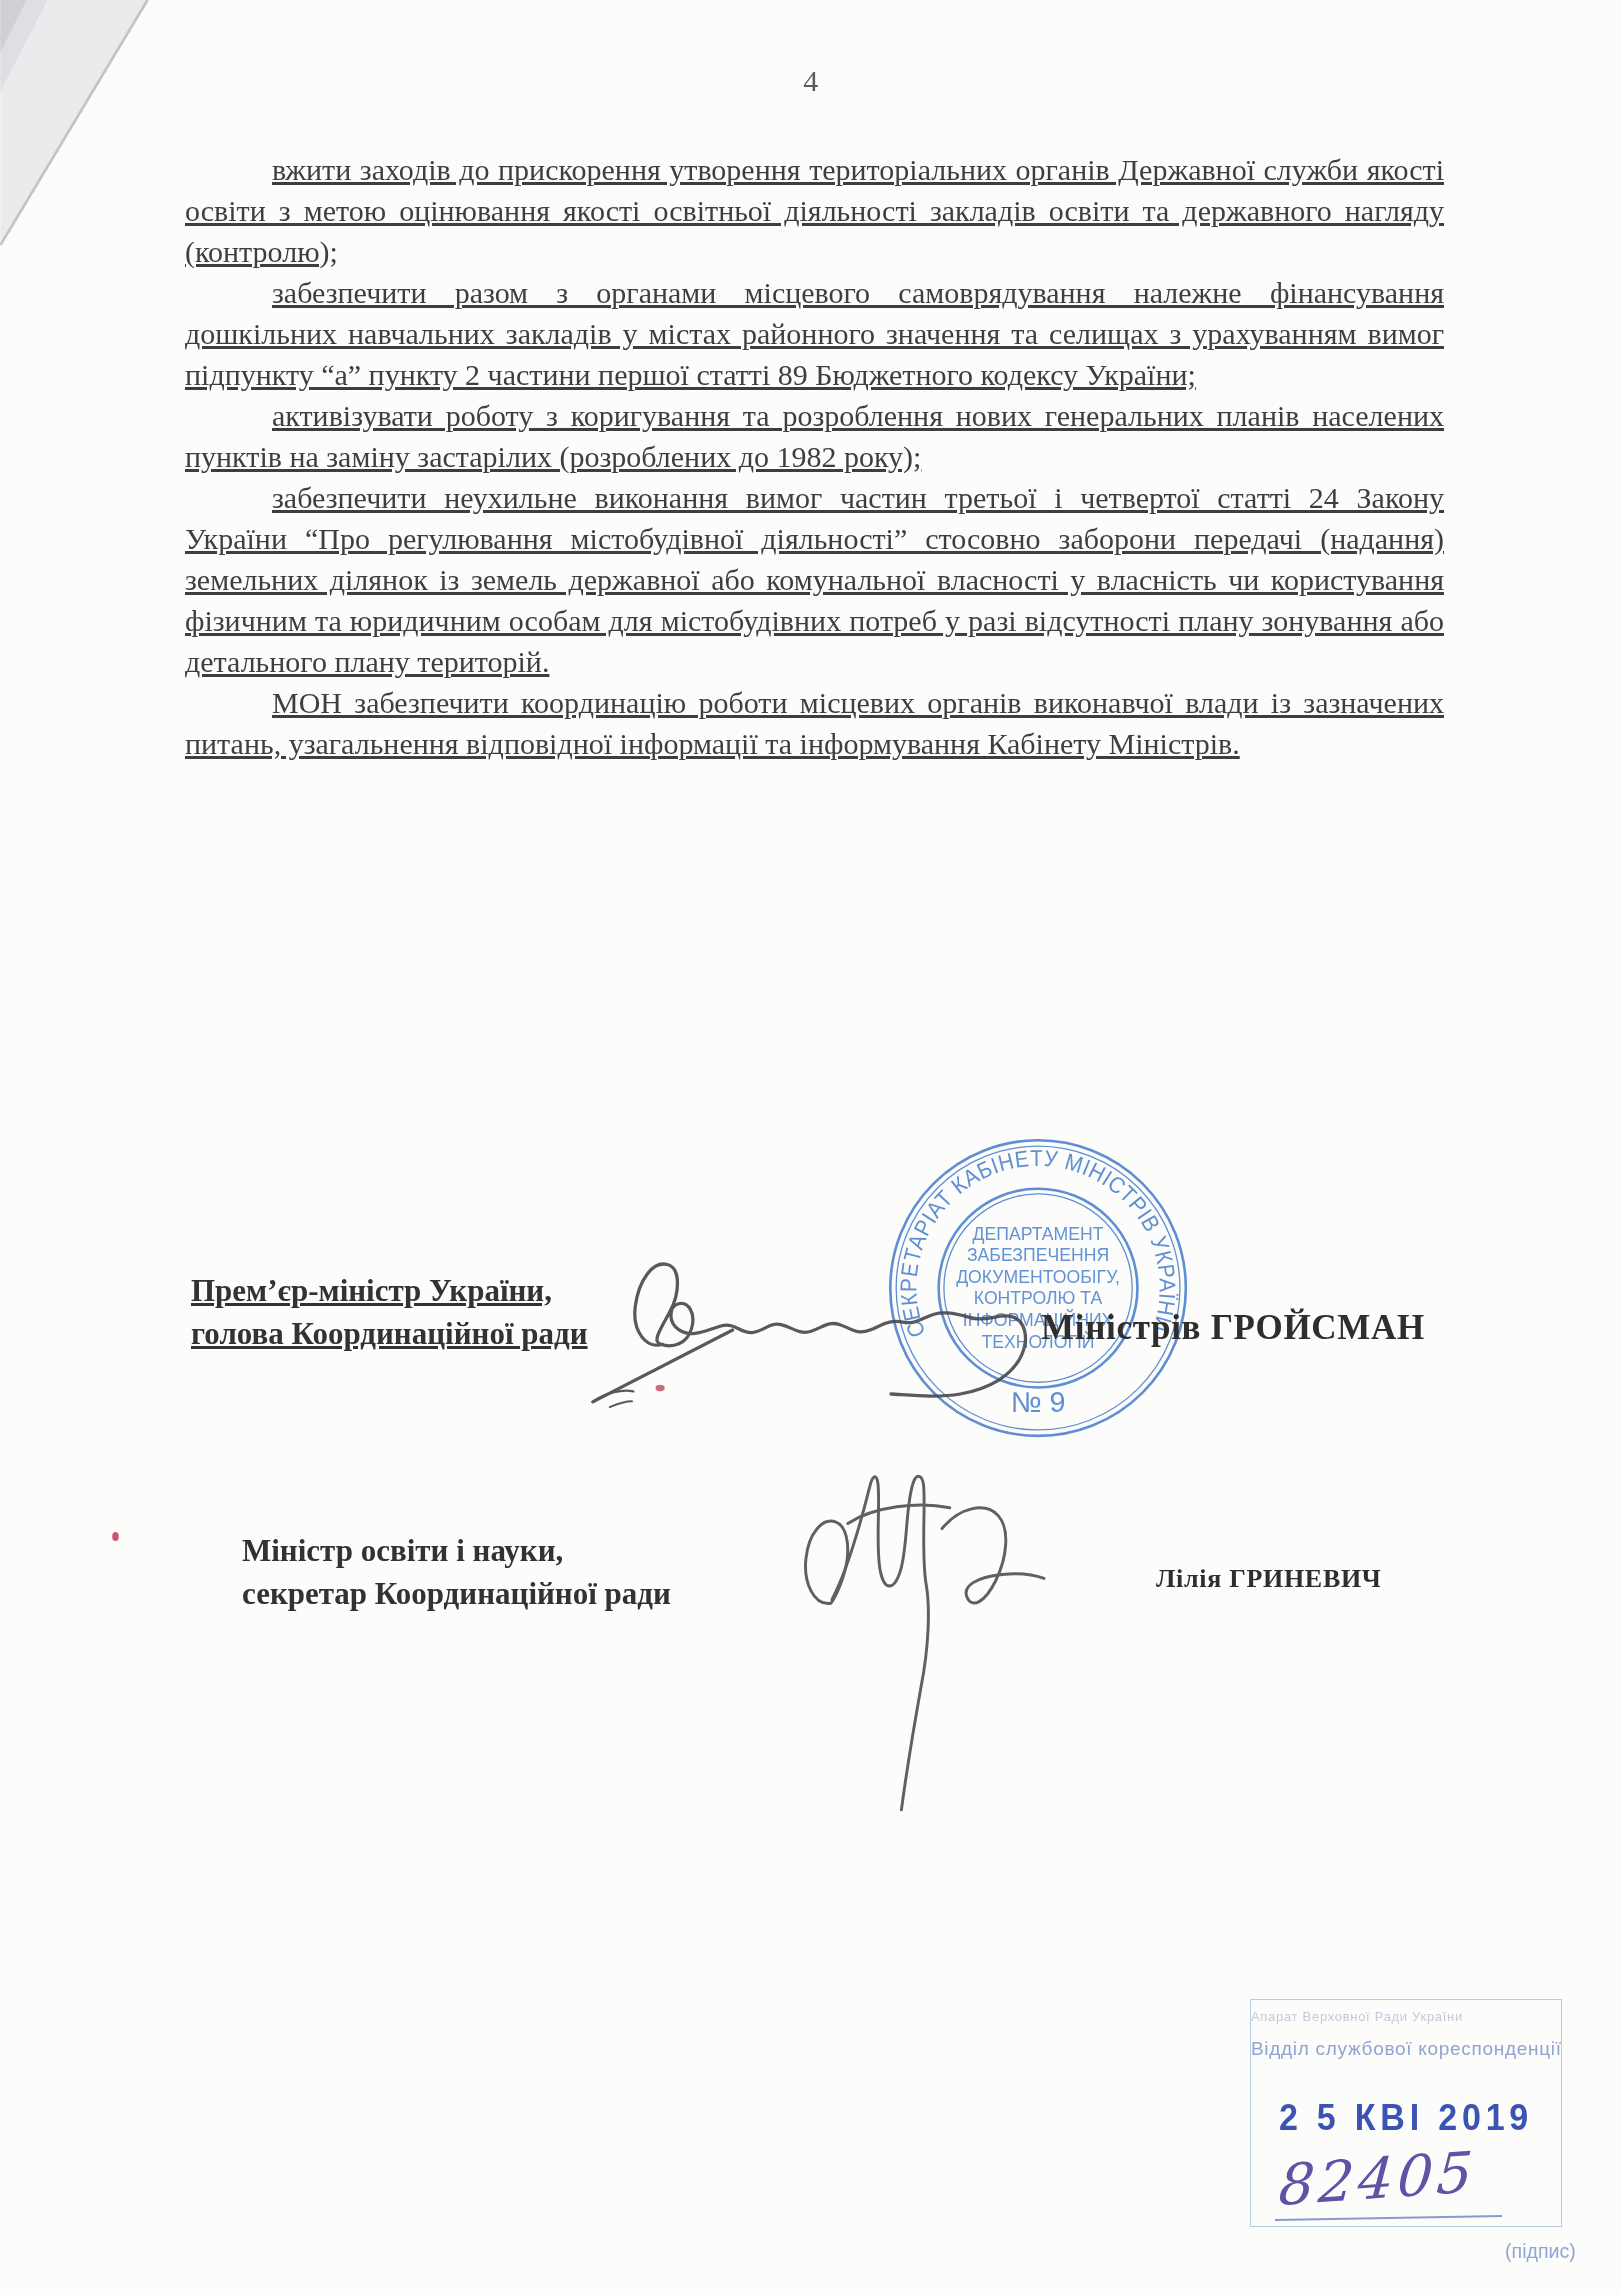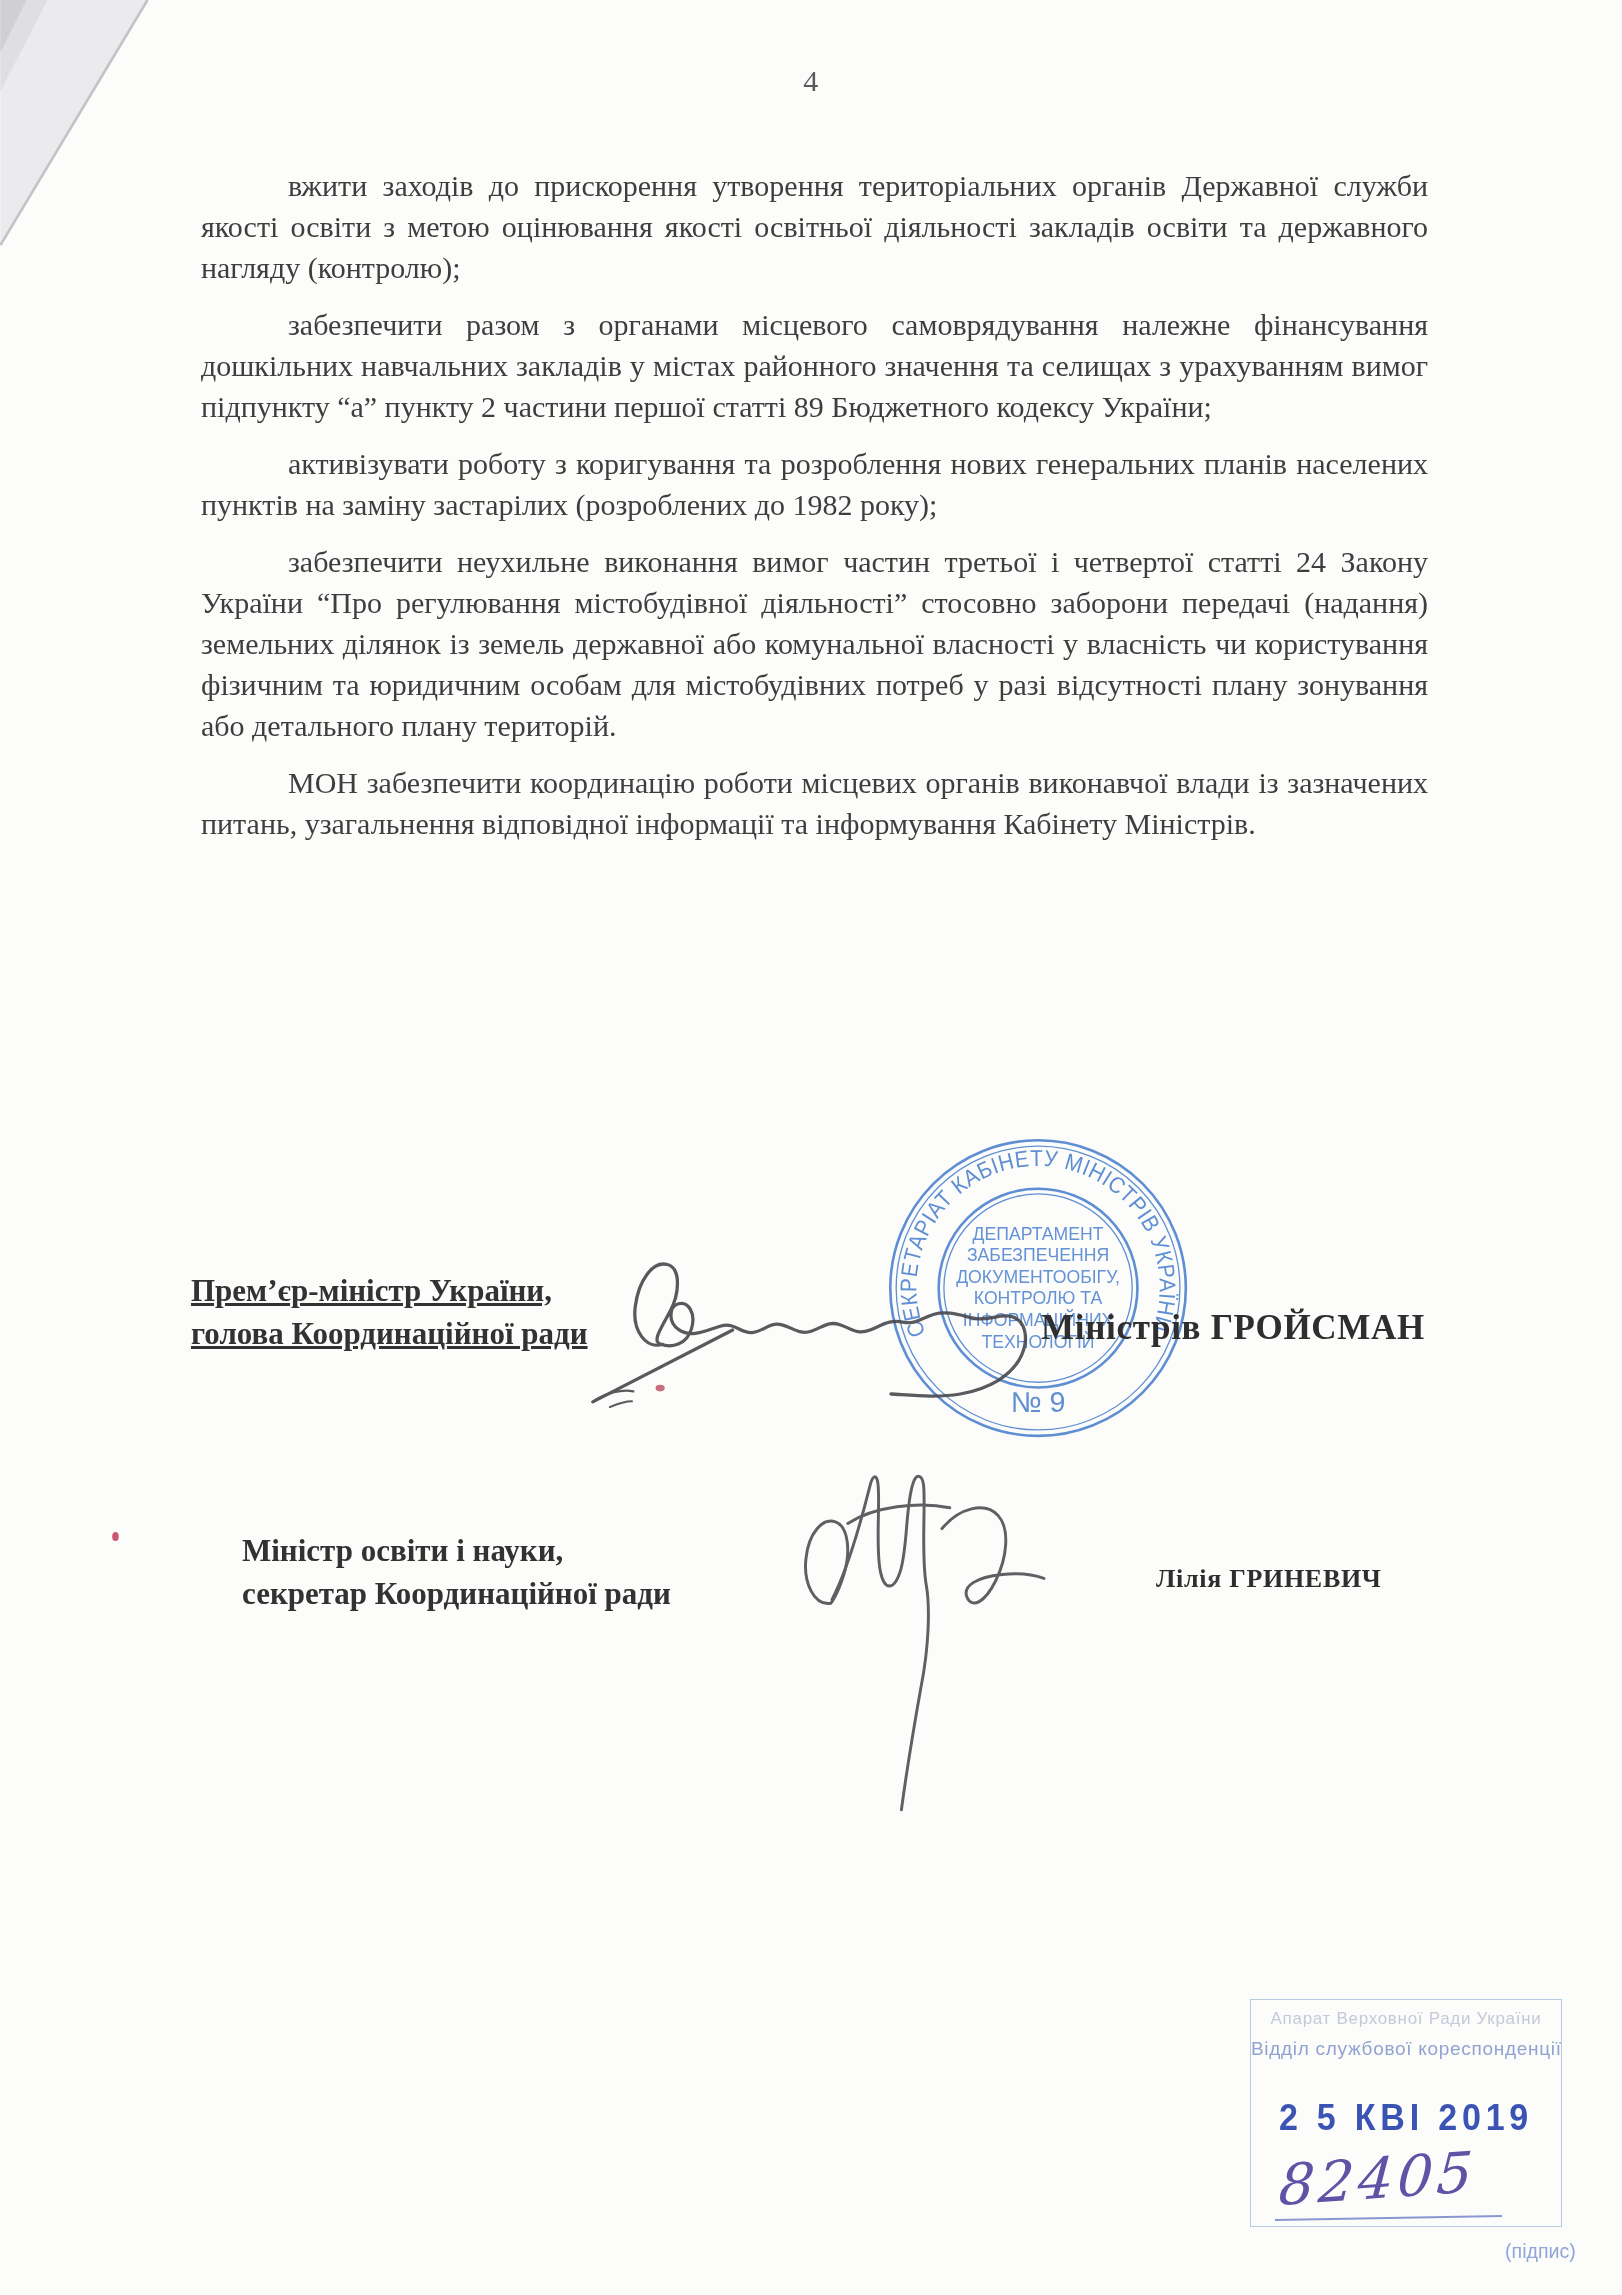--- a/index.html
+++ b/index.html
@@ -2,36 +2,36 @@
 <html style="font-size:10.5px"><head>
 <meta charset="utf-8">
 <style>
   html,body{margin:0;padding:0;background:#9a9a9a;}
   .page{position:relative;width:1623px;height:2295px;background:#fcfcfb;overflow:hidden;
         font-family:"Liberation Serif", serif;}
   .abs{position:absolute;}
   .pagenum{left:0;top:64px;width:1623px;text-align:center;font-size:30px;color:#5a5a5a;letter-spacing:1.3px;}
   .body-text{left:185px;top:149px;width:1259px;font-size:30px;line-height:41px;color:#3e3e3e;
              text-align:justify;}
-  .body-text p{margin:16px;text-indent:87px;}
+  .body-text p{margin:0;text-indent:87px;text-decoration:underline;}
   .addressees{left:185px;top:978px;width:1308px;font-size:30px;line-height:41px;color:#3c3c3c;}
   .addressees .caps{letter-spacing:0.7px;}
   .addressees .ital{font-style:italic;}
   .role{font-weight:bold;font-size:31px;line-height:43px;color:#323232;}
   .sig1-role{left:191px;top:1269px;text-decoration:underline;}
   .sig2-role{left:198px;top:1529px;margin-left:44px;}
   .sig-name{font-weight:bold;color:#2e2e2e;letter-spacing:0.7px;white-space:nowrap;}
   .name1{left:1041px;top:1308px;font-size:35px;}
   .name2{left:1156px;top:1564px;font-size:26px;}
   .layer{left:0;top:0;pointer-events:none;}
   
   .regstamp{left:1250px;top:1999px;width:310px;height:226px;
             border:1.3px solid rgba(130,165,205,.55);
             font-family:"Liberation Sans", sans-serif;}
-  .regstamp .org1{position:absolute;left:0;top:9.2px;width:100%;text-align:center;font-size:17px;
+  .regstamp .org1{position:absolute;left:0;top:9.2px;width:100%;text-align:left;font-size:13px;
                   color:rgba(150,160,192,.55);letter-spacing:0.7px;white-space:nowrap;}
   .regstamp .org2{position:absolute;left:0;top:38px;width:100%;text-align:center;font-size:19px;
                   color:rgba(118,140,198,.8);letter-spacing:0.7px;white-space:nowrap;}
   .regstamp .date{position:absolute;left:0;top:97px;width:100%;text-align:center;font-size:37px;
                   font-weight:bold;color:#3b54b3;letter-spacing:5.2px;transform:scaleX(.92);}
   .regstamp .number{position:absolute;left:27.5px;top:146px;font-family:"DejaVu Serif", serif;
                     font-style:italic;font-size:56px;color:#5f53a6;
                     transform:rotate(-4deg) skewX(-8deg);letter-spacing:3.9px;}
   .regstamp .sigline{position:absolute;left:23.5px;top:217px;width:227px;height:2px;
                      background:rgba(91,108,192,.7);transform:rotate(-1deg);}

